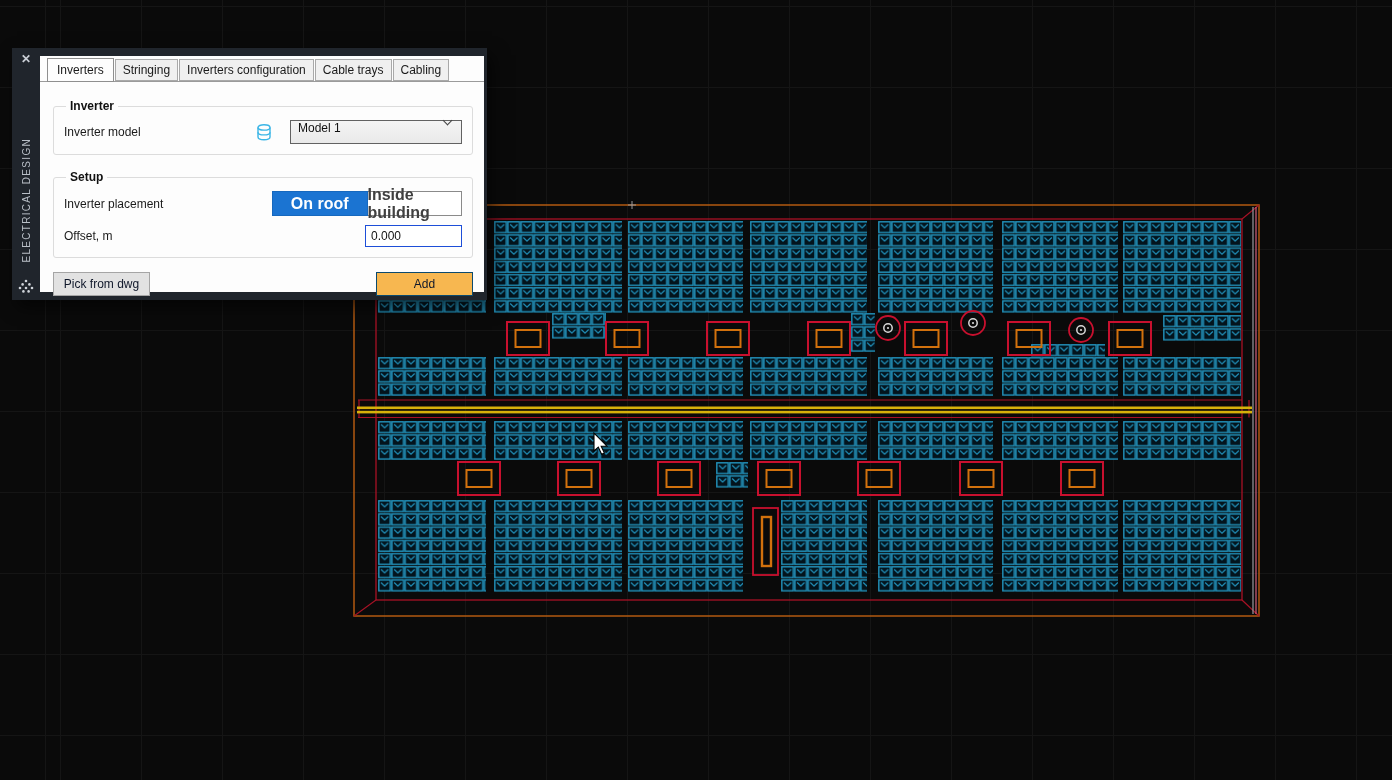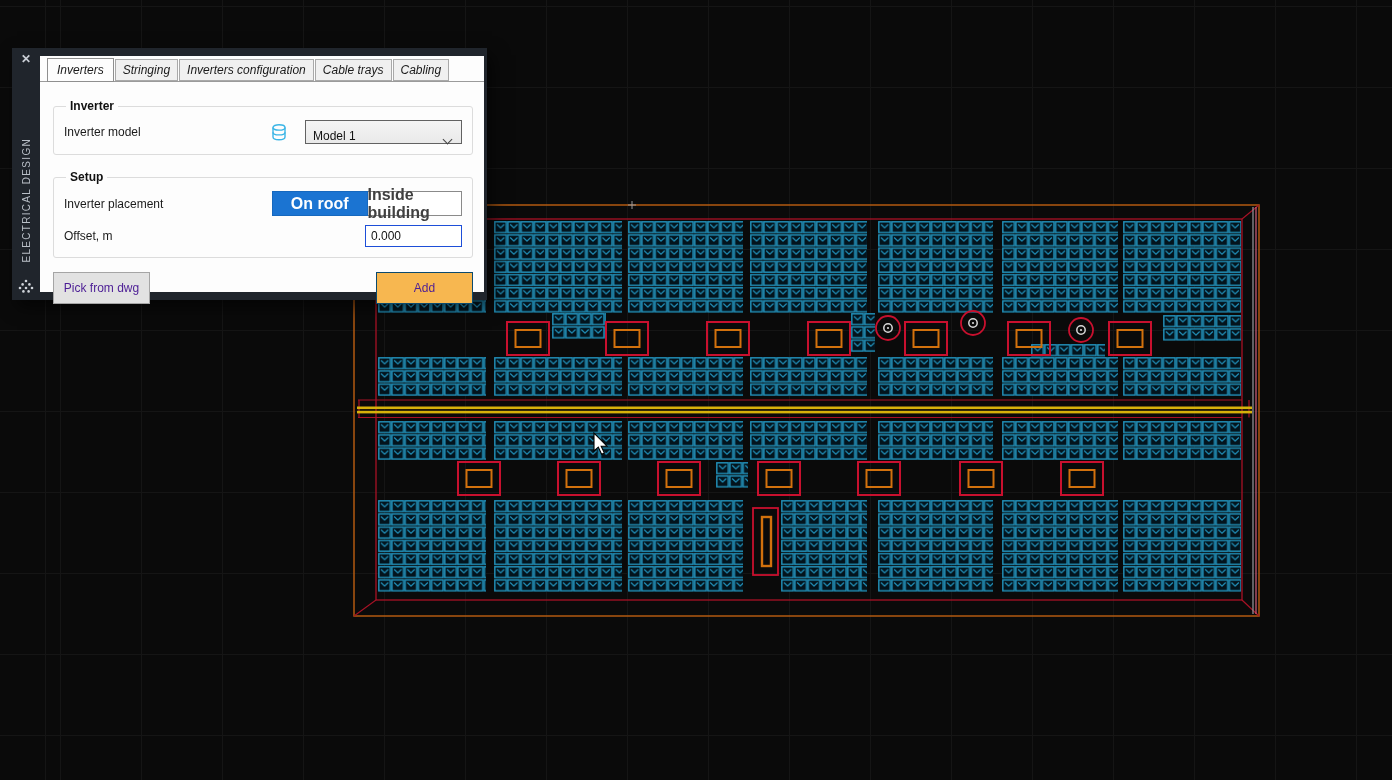--- a/index.html
+++ b/index.html
@@ -17,44 +17,44 @@
   .palette{position:absolute;left:12px;top:48px;width:475px;height:252px;background:#20252c;
     display:flex;z-index:10;box-shadow:5px 7px 16px rgba(0,0,0,.6);}
   .side{width:28px;display:flex;flex-direction:column;align-items:center;padding:5px 0 6px;}
   .close-x{color:#c9ced5;font-size:12px;font-weight:bold;line-height:13px;cursor:default;}
   .vtext{margin-top:auto;writing-mode:vertical-rl;transform:rotate(180deg);
     color:#b9bfc7;font-size:10px;letter-spacing:1.3px;white-space:nowrap;}
   .grip{margin-top:15px;flex:none;}
   .main{flex:1;margin:8px 3px 8px 0;background:#fdfdfd;display:flex;flex-direction:column;min-width:0;}
   .tabs{display:flex;align-items:flex-end;padding:2px 0 0 7px;height:25px;}
   .tab{font-size:12px;color:#1a1a1a;padding:3px 7px 3px;background:#f0f0f0;
-    border:1px solid #a9a9a9;margin-right:1px;white-space:nowrap;position:relative;font-style:italic;}
+    border:1px solid #a9a9a9;margin-right:1px;white-space:nowrap;position:relative;}
   .tab.active{background:#fdfdfd;border-color:#8f8f8f;padding:4px 9px 4px;top:1px;z-index:2;}
   .content{flex:1;border-top:1px solid #9b9b9b;padding:4px 11px 8px 13px;display:flex;flex-direction:column;}
   fieldset{border:1px solid #dcdcdc;border-radius:3px;margin:0;padding:1px 10px 10px;}
   fieldset.inv{margin-top:13px;}
   fieldset.setup{margin-top:15px;}
   legend{font-size:12px;font-weight:bold;color:#111;padding:0 4px;margin-left:2px;}
   .frow{display:flex;align-items:center;margin-top:6px;}
   .frow.second{margin-top:9px;gap:41px;}
   .flabel{font-size:12px;color:#1b1b1b;flex:1;}
-  .combo{width:157px;height:24px;border:1px solid #626262;background:linear-gradient(#f4f4f4,#e9e9e9);
-    display:flex;align-items:flex-end;margin-left:9px;}
+  .combo{width:172px;height:24px;border:1px solid #626262;background:linear-gradient(#f4f4f4,#e9e9e9);
+    display:flex;align-items:flex-start;margin-left:9px;}
   .combo .val{font-size:12px;color:#111;padding-left:7px;flex:1;}
   .chev{width:7px;height:7px;border-right:1.6px solid #444;border-bottom:1.6px solid #444;
     transform:rotate(45deg);margin:-4px 10px 0 0;}
   .dbicon{margin-right:8px;flex:none;display:flex;}
   .seg{display:flex;width:190px;height:25px;}
   .seg .opt{flex:1;font-size:16px;font-weight:bold;display:flex;align-items:center;justify-content:center;}
   .seg .on{background:#1b74d2;color:#fff;border:1px solid #1668be;}
   .seg .off{background:#fff;color:#404040;border:1px solid #8a8a8a;border-left:none;}
   .offset-input{width:97px;height:22px;border:1px solid #1d4ed8;font-size:12px;color:#111;
     padding:0 5px;font-family:"Liberation Sans",sans-serif;background:#fff;}
   .btnrow{display:flex;justify-content:space-between;margin-top:14px;}
-  .btn{height:32px;width:97px;font-size:12px;color:#4c1d95;display:flex;align-items:center;justify-content:center;}
+  .btn{height:24px;width:97px;font-size:12px;color:#0f172a;display:flex;align-items:center;justify-content:center;}
   .btn.pick{background:#e2e2e2;border:1px solid #a5a5a5;}
   .btn.add{background:#f7b750;border:1px solid #0c4a6e;}
 </style>
 </head>
 <body>
 
 <div class="stage">
   <div id="cad"><svg width="1392" height="780" viewBox="0 0 1392 780">
         <defs>
           <pattern id="mod" width="13.2" height="12.4" patternUnits="userSpaceOnUse">

